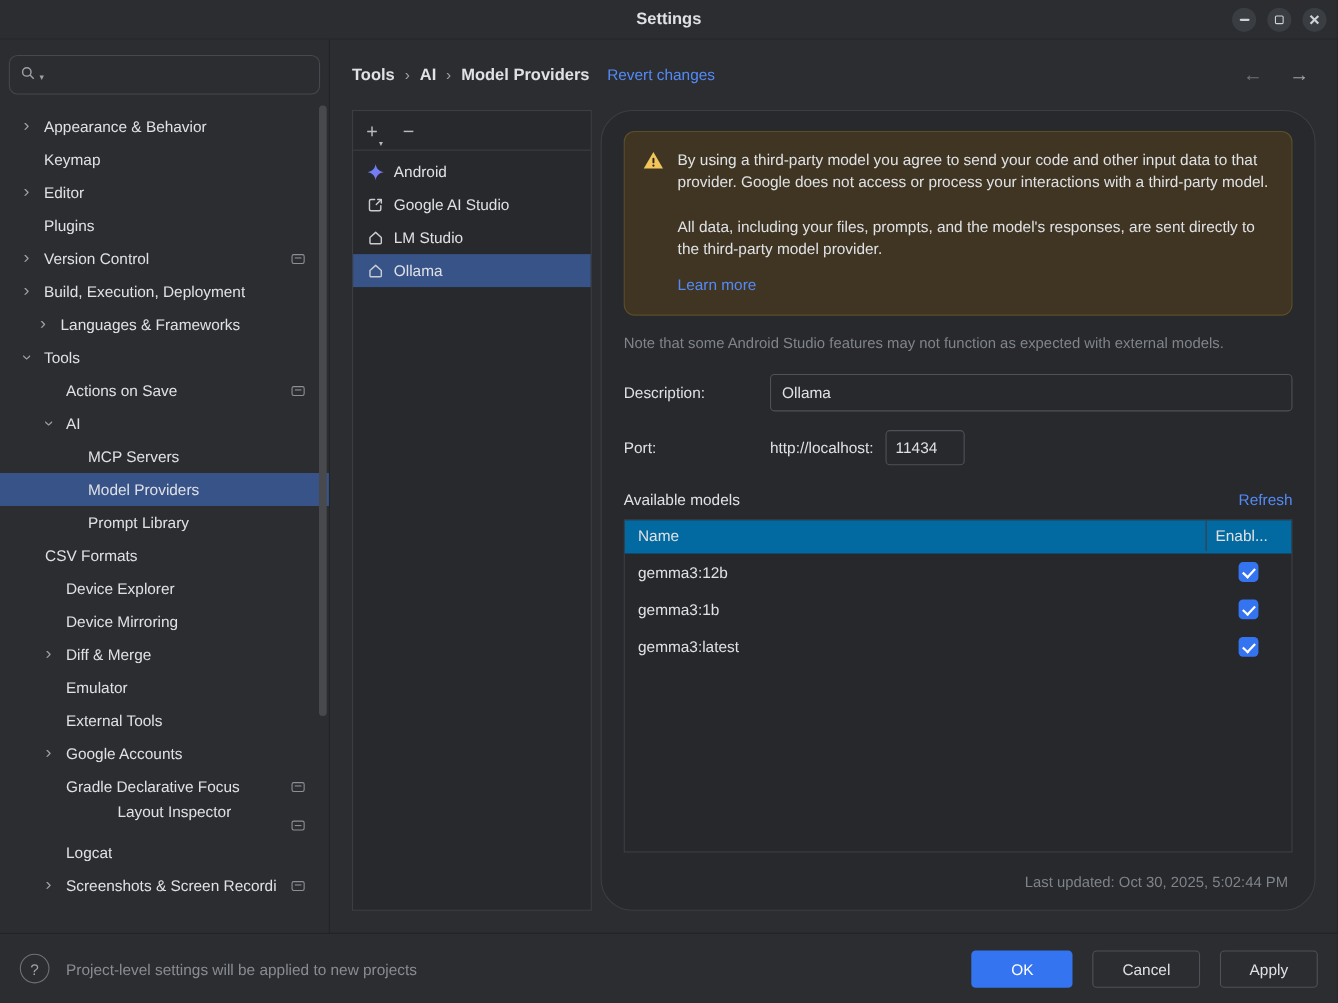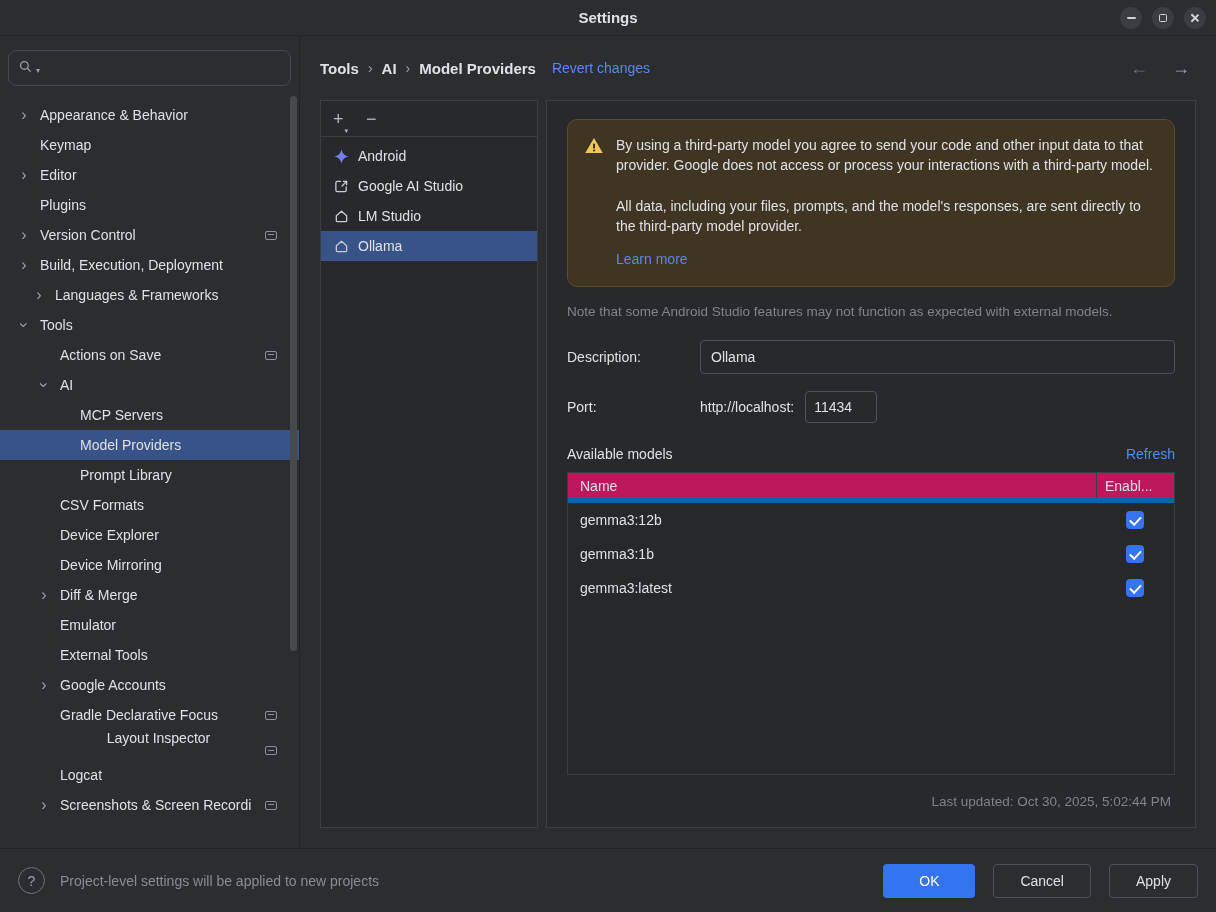--- a/index.html
+++ b/index.html
@@ -58,42 +58,42 @@
   .provider-toolbar { height:36px; flex:none; border-bottom:1px solid #3c3e42; display:flex; align-items:center; padding:0 12px; gap:18px; color:#b7bac0; }
   .tool-btn { font-size:18px; line-height:1; display:flex; align-items:flex-start; cursor:pointer; }
   .mini-caret { margin-left:1px; transform:translateY(8px); }
   .mini-caret::before { content:'▾'; font-size:7px; color:#b7bac0; }
   .provider-list { padding-top:4px; }
   .provider-item { height:30px; display:flex; align-items:center; gap:9px; padding:0 12px; white-space:nowrap; cursor:default; }
   .provider-item.selected { background:#375388; }
   .p-icon { width:16px; height:16px; flex:none; display:flex; align-items:center; justify-content:center; }
 
   
-  .details-panel { flex:1; min-width:0; display:flex; flex-direction:column; padding:18px 20px 0 20px; }
+  .details-panel { flex:1; min-width:0; display:flex; flex-direction:column; padding:18px 20px 0 20px;border-radius:29px; }
   .warning-banner { flex:none; background:#3f3522; border:1px solid #5c4e28; border-radius:10px; padding:15px 16px 17px 16px; display:flex; gap:12px; }
   .warn-icon { flex:none; margin-top:1px; }
   .warning-text { line-height:1.45; }
   .warning-text p + p { margin-top:20px; }
   .learn-more { display:inline-block; margin-top:13px; color:#548af7; cursor:pointer; }
 
   .note { flex:none; margin-top:17px; color:#80848b; font-size:13.5px; }
 
   .form-row { flex:none; display:flex; align-items:center; margin-top:21px; }
   .form-row.port-row { margin-top:17px; }
   .form-label { width:133px; flex:none; }
   .text-field { height:34px; border:1px solid #4e5157; border-radius:4px; background:transparent; color:#dfe1e5; padding:0 10px; font:inherit; outline:none; }
   .desc-field { flex:1; min-width:0; }
   .port-prefix { margin-right:11px; }
   .port-field { width:72px; height:32px; padding:0 8px; }
 
   .models-head { flex:none; display:flex; align-items:center; margin-top:23px; }
   .refresh-link { margin-left:auto; color:#548af7; cursor:pointer; }
 
   .models-table { margin-top:10px; flex:1; min-height:0; border:1px solid #3c3e42; background:#26282b; display:flex; flex-direction:column; }
-  .table-header { height:30px; flex:none; display:flex; align-items:stretch; background:#be185d; border-bottom:5px solid #0369a1; }
+  .table-header { height:30px; flex:none; display:flex; align-items:stretch; background:#0369a1; border-bottom:2px solid #0369a1; }
   .th { display:flex; align-items:center; }
   .col-name { flex:1; min-width:0; padding:0 12px; }
   .col-enabled { width:78px; flex:none; border-left:1px solid #3c3e42; padding:0 8px; white-space:nowrap; overflow:hidden; }
   .table-row { height:34px; flex:none; display:flex; align-items:center; }
   .row-name { flex:1; min-width:0; padding:0 12px; }
   .row-enabled { width:78px; flex:none; display:flex; justify-content:center; }
   .checkbox { width:18px; height:18px; border-radius:4px; background:#3574f0; position:relative; cursor:pointer; }
   .checkbox::after { content:''; position:absolute; left:6px; top:2.6px; width:4.5px; height:9px; border:solid #fff; border-width:0 2px 2px 0; transform:rotate(43deg); }
 
   .last-updated { flex:none; height:52px; display:flex; align-items:center; justify-content:flex-end; color:#7f838a; font-size:13.5px; padding:0 4px; }
@@ -200,21 +200,21 @@
           <div class="tree-item selected" style="padding-left: 54px;">
     <span class="chevron"></span>
     <span class="tree-label">Model Providers</span>
 
   </div>
           <div class="tree-item" style="padding-left: 54px;">
     <span class="chevron"></span>
     <span class="tree-label">Prompt Library</span>
 
   </div>
-          <div class="tree-item" style="padding-left: 34px;">
+          <div class="tree-item" style="padding-left: 15px;">
     <span class="chevron"></span>
     <span class="tree-label">CSV Formats</span>
 
   </div>
           <div class="tree-item" style="padding-left: 34px;">
     <span class="chevron"></span>
     <span class="tree-label">Device Explorer</span>
 
   </div>
           <div class="tree-item" style="padding-left: 34px;">

